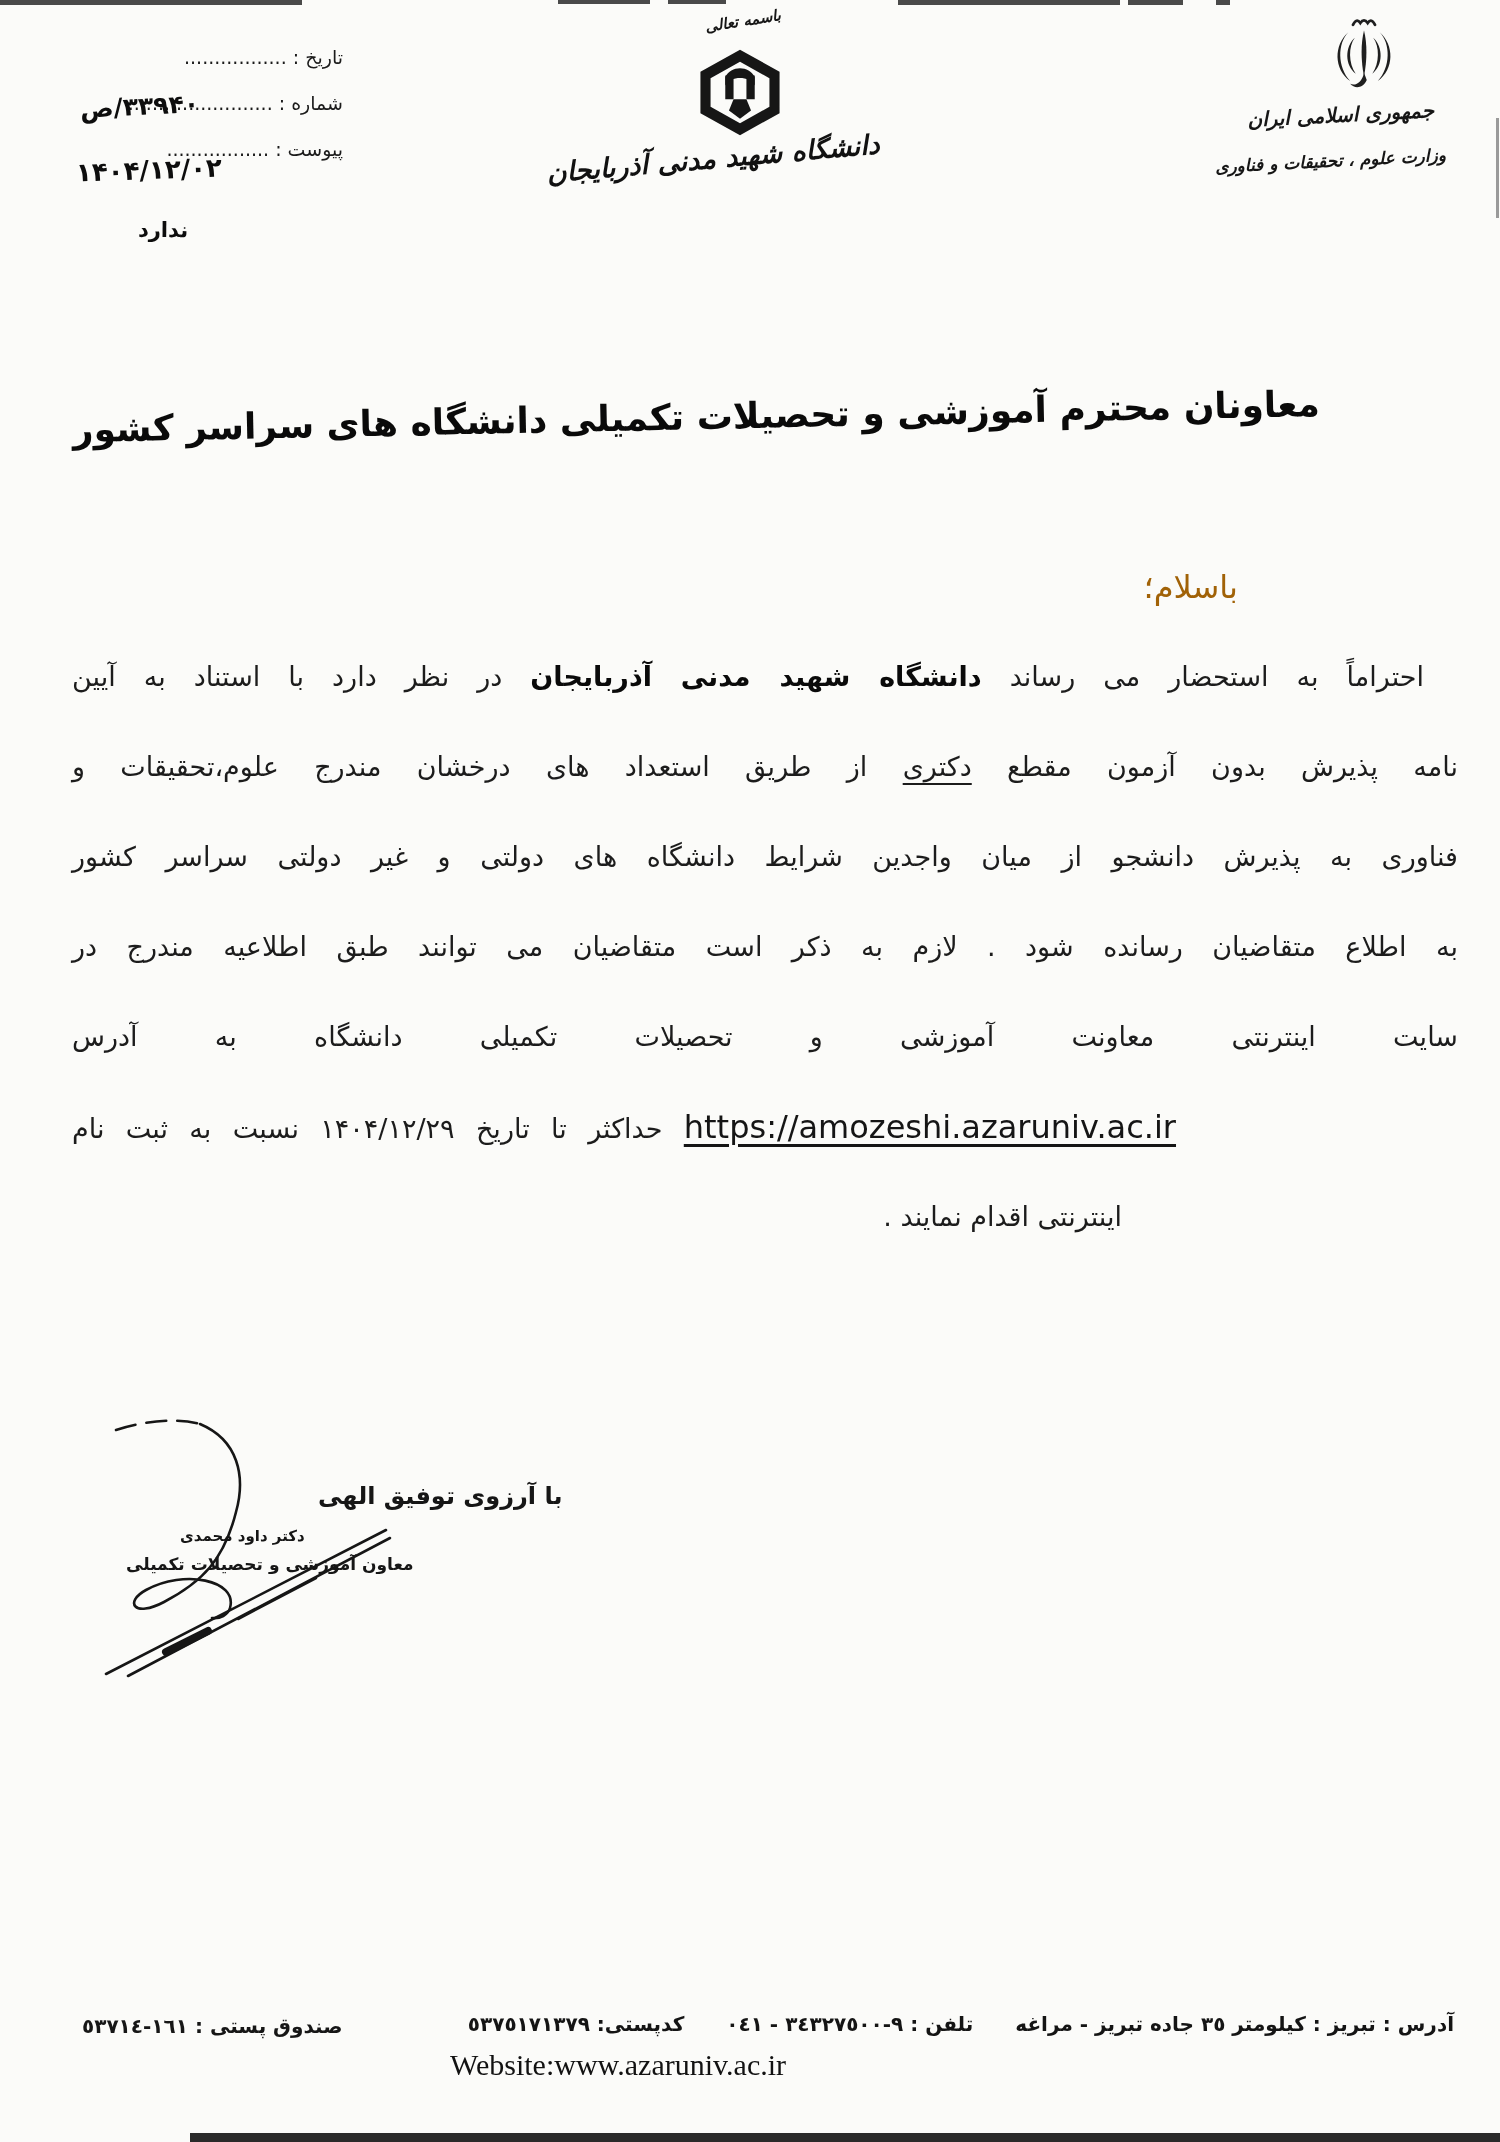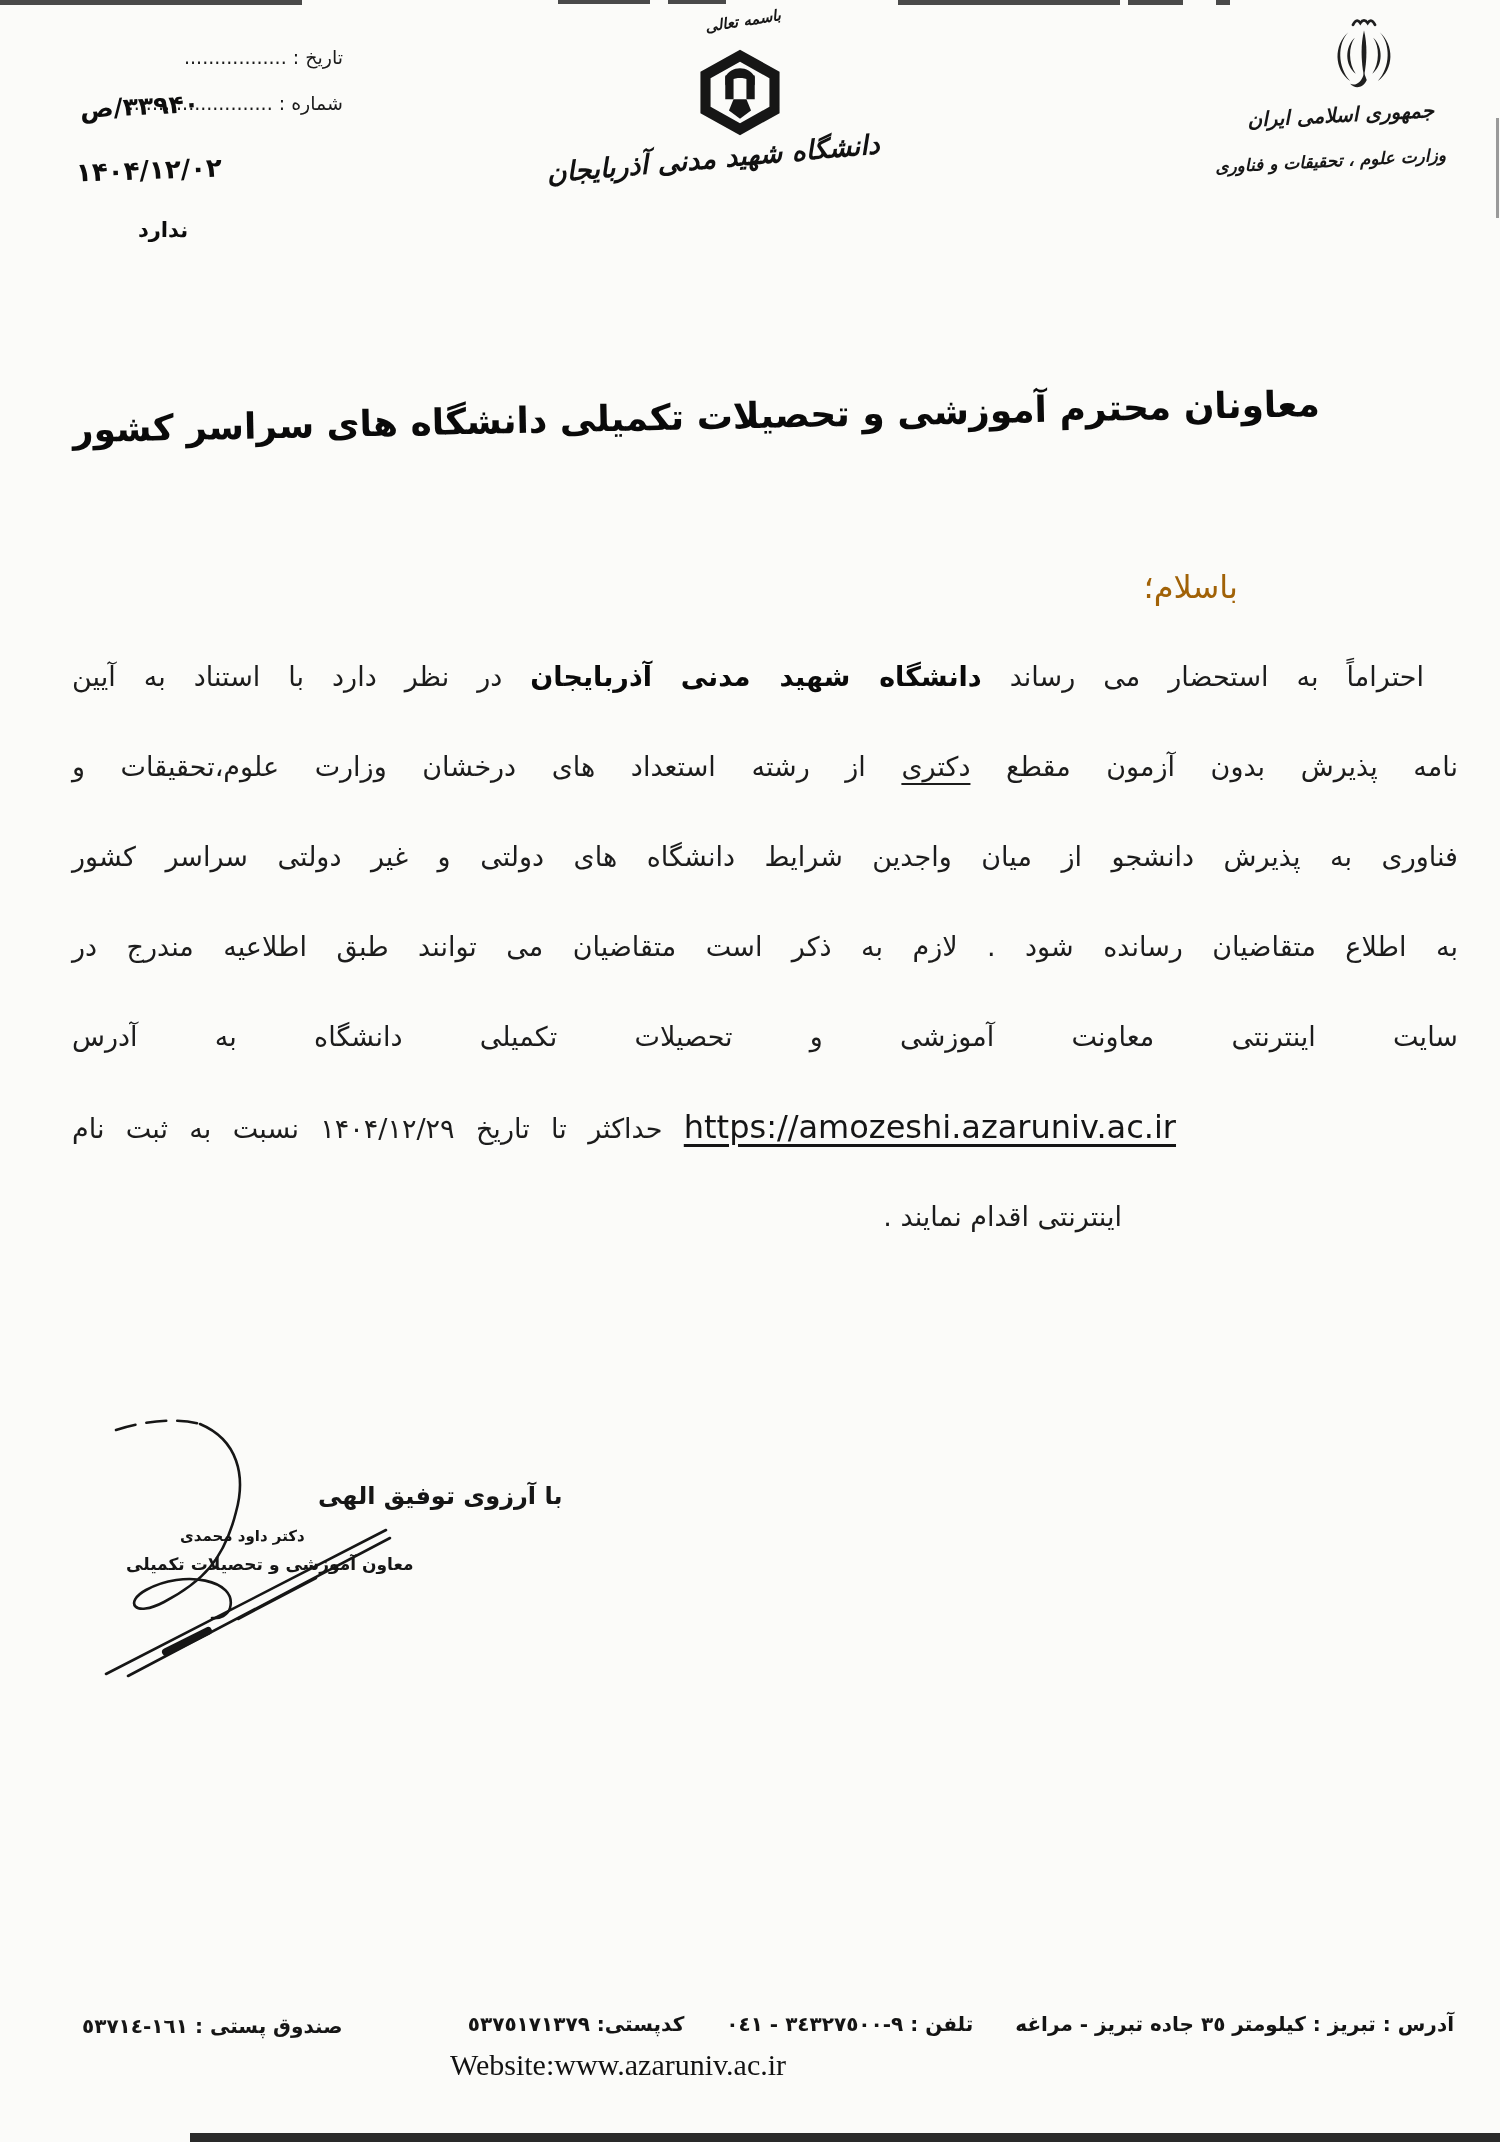--- a/index.html
+++ b/index.html
@@ -79,20 +79,21 @@
   <div class="strip" style="left:898px;top:0;width:222px;height:5px;"></div>
   <div class="strip" style="left:1128px;top:0;width:55px;height:5px;"></div>
   <div class="strip" style="left:1216px;top:0;width:14px;height:5px;"></div>
   <div class="edge-line" style="left:1496px;top:118px;width:3px;height:100px;"></div>
 
   <div class="strip" style="left:190px;top:2133px;width:1310px;height:9px;background:#2a2a2a;"></div>
 
   <div class="hd-left">
     <div class="hd-row">تاریخ : .................</div>
     <div class="hd-row">شماره : ........................</div>
+    <div class="hd-row">پیوست : .................</div>
   </div>
   <div class="hand hand-num">۳۳۹۴۰/ص</div>
   <div class="hand hand-date">۱۴۰۴/۱۲/۰۲</div>
   <div class="hand hand-none">ندارد</div>
 
   <div class="bismillah">باسمه تعالی</div>
   <svg class="uni-logo" viewBox="0 0 100 96">
     <path fill="#161616" fill-rule="evenodd" d="M50 2 L93 26 L93 71 L50 95 L7 71 L7 26 Z M50 15 L82 33 L82 64 L50 82 L18 64 L18 33 Z"></path>
     <path fill="#161616" d="M34 30 h9 v26 h-9 z M57 30 h9 v26 h-9 z"></path>
     <path fill="#161616" d="M34 32 C40 19 60 19 66 32 L66 41 C60 30 40 30 34 41 Z"></path>
@@ -111,21 +112,21 @@
   </svg>
   <div class="gov-country">جمهوری اسلامی ایران</div>
   <div class="gov-ministry">وزارت علوم ، تحقیقات و فناوری</div>
 
   <div class="title">معاونان محترم آموزشی و تحصیلات تکمیلی دانشگاه های سراسر کشور</div>
 
   <div class="salutation">باسلام؛</div>
 
   <div class="body-text" id="body-text">
       <div class="line indent"><span>احتراماً به استحضار می رساند </span><span class="seg-b">دانشگاه شهید مدنی آذربایجان</span><span> در نظر دارد با استناد به آیین</span></div>
-      <div class="line"><span>نامه پذیرش بدون آزمون مقطع </span><span class="seg-u">دکتری</span><span> از رشته استعداد های درخشان وزارت علوم،تحقیقات و</span></div>
+      <div class="line"><span>نامه پذیرش بدون آزمون مقطع </span><span class="seg-u">دکتری</span><span> از طریق استعداد های درخشان مندرج علوم،تحقیقات و</span></div>
       <div class="line"><span>فناوری به پذیرش دانشجو از میان واجدین شرایط دانشگاه های دولتی و غیر دولتی سراسر کشور</span></div>
       <div class="line"><span>به اطلاع متقاضیان رسانده شود . لازم به ذکر است متقاضیان می توانند طبق اطلاعیه مندرج در</span></div>
       <div class="line spread"><span>سایت اینترنتی معاونت آموزشی و تحصیلات تکمیلی دانشگاه به آدرس</span></div>
       <div class="line pad7"><span class="seg-url" dir="ltr">https://amozeshi.azaruniv.ac.ir</span><span> حداکثر تا تاریخ ۱۴۰۴/۱۲/۲۹ نسبت به ثبت نام</span></div>
       <div class="line last"><span>اینترنتی اقدام نمایند .</span></div>
     </div>
 
   <div class="sig-wish">با آرزوی توفیق الهی</div>
   <div class="sig-name">دکتر داود محمدی</div>
   <div class="sig-role">معاون آموزشی و تحصیلات تکمیلی</div>

